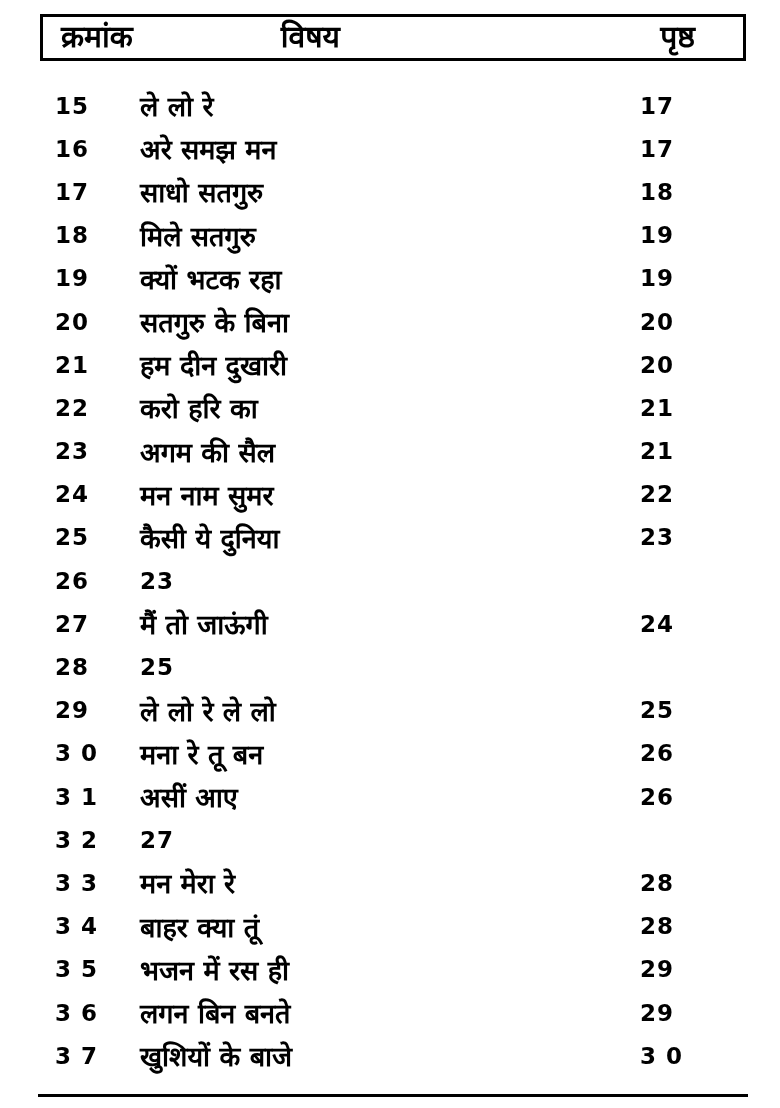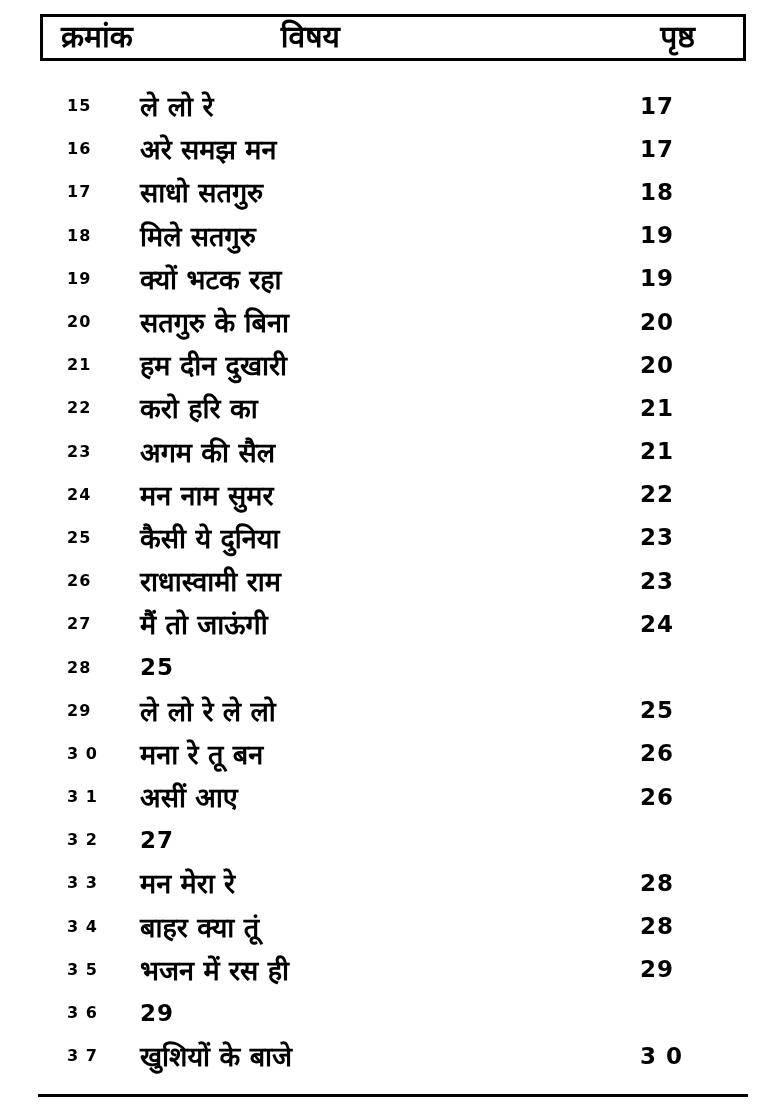--- a/index.html
+++ b/index.html
@@ -40,24 +40,23 @@
   }
   .row {
     display: grid;
     grid-template-columns: 85px 1fr 140px;
     height: 43.2px;
     align-items: center;
     padding-left: 55px;
     box-sizing: border-box;
   }
   .serial {
-    font-size: 16px;
+    font-size: 23px;
     font-weight: 700;
     letter-spacing: 1px;
-    margin-left: 12px;
   }
   .title {
     font-size: 27px;
     font-weight: 700;
   }
   .page {
     font-size: 23px;
     font-weight: 700;
     letter-spacing: 1px;
     text-align: left;
@@ -131,21 +130,20 @@
     <span class="title">मन नाम सुमर</span>
     <span class="page">22</span>
   </div>
   <div class="row">
     <span class="serial">25</span>
     <span class="title">कैसी ये दुनिया</span>
     <span class="page">23</span>
   </div>
   <div class="row">
     <span class="serial">26</span>
-    <span class="title">राधास्वामी राम</span>
     <span class="page">23</span>
   </div>
   <div class="row">
     <span class="serial">27</span>
     <span class="title">मैं तो जाऊंगी</span>
     <span class="page">24</span>
   </div>
   <div class="row">
     <span class="serial">28</span>
     <span class="page">25</span>
@@ -179,20 +177,21 @@
     <span class="title">बाहर क्या तूं</span>
     <span class="page">28</span>
   </div>
   <div class="row">
     <span class="serial">3 5</span>
     <span class="title">भजन में रस ही</span>
     <span class="page">29</span>
   </div>
   <div class="row">
     <span class="serial">3 6</span>
+    <span class="title">लगन बिन बनते</span>
     <span class="page">29</span>
   </div>
   <div class="row">
     <span class="serial">3 7</span>
     <span class="title">खुशियों के बाजे</span>
     <span class="page">3 0</span>
   </div>
 </div>
 
 <div class="bottom-rule"></div>

